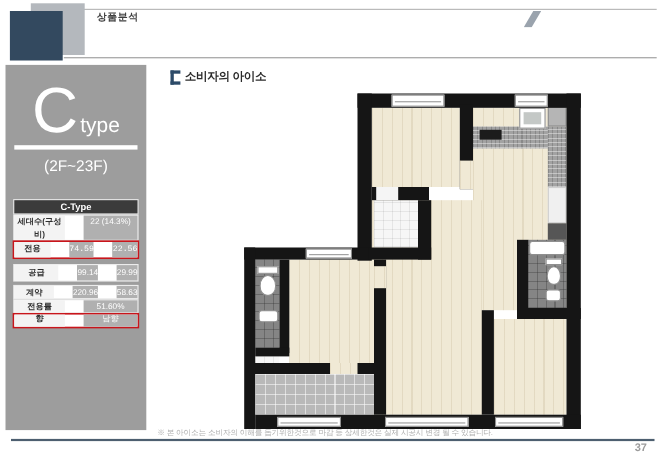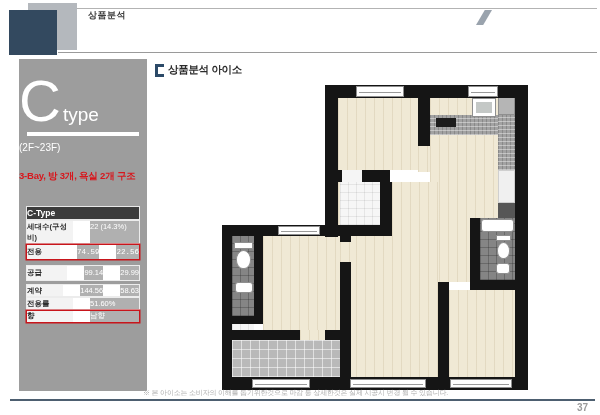--- a/index.html
+++ b/index.html
@@ -16,26 +16,26 @@
   .hdr-text   { left:88px; top:9px; }
   .eyebrow    { font-size:9px;  font-weight:bold; color:#3f3f3f; letter-spacing:.5px; }
   .title      { font-size:19px; font-weight:bold; color:#2d2d2d; margin-top:2px; letter-spacing:-.3px; }
   .badge-accent{ left:476px; top:10px; width:16px; height:15px; background:#9aa3ad;
                 clip-path:polygon(55% 0,100% 0,45% 100%,0 100%); }
   .badge      { left:487px; top:10px; width:110px; height:15px; background:#33495f;
                 clip-path:polygon(9px 0,100% 0,100% 100%,0 100%);
                 color:#fff; font-size:8px; font-weight:bold; text-align:center; line-height:15px; }
 
   
-  .sidebar { left:19px; top:59px; width:128px; height:332px; background:#9d9d9d; text-align:left; }
+  .sidebar { left:5px; top:59px; width:128px; height:332px; background:#9d9d9d; text-align:center; }
   .c-display { margin-top:14px; color:#fff; }
   .c-letter  { font-size:58px; line-height:56px; font-weight:400; }
   .c-word    { font-size:19px; font-weight:400; margin-left:2px; }
   .c-divider { width:112px; height:4px; background:#fff; margin:3px auto 0; }
-  .floors    { color:#fff; font-size:10px; margin-top:6px; }
+  .floors    { color:#fff; font-size:14px; margin-top:6px; }
   .structure { color:#d8161c; font-size:9.5px; font-weight:bold; margin-top:17px; letter-spacing:-.2px; }
 
   .t-wrap  { width:112px; margin:24px auto 0; }
   .t-head  { height:12px; line-height:12px; background:#3b3b3b; color:#fff;
              font-size:8.5px; font-weight:bold; box-shadow:0 0 0 1px #e8e8e8; }
   .t-row   { display:flex; gap:17px; background:#fff; margin-top:2px; box-shadow:0 0 0 1px #eded ed; }
   .t-row   { box-shadow:0 0 0 1px #ececec; }
   .t-row.gap-lg { margin-top:7px; }
   .t-row.gap-md { margin-top:5px; }
   .t-row.red { box-shadow:0 0 0 1.5px #c8151b;font-family:Liberation Mono, monospace; }
@@ -90,21 +90,20 @@
   </div>
   <div class="abs badge-accent"></div>
   <div class="abs hdr-sep"></div>
 
   <div class="abs sidebar">
     <div class="c-display">
       <span class="c-letter">C</span><span class="c-word">type</span>
     </div>
     <div class="c-divider"></div>
     <div class="floors">(2F~23F)</div>
-    <div class="structure">3-Bay, 방 3개, 욕실 2개 구조</div>
 
     <div class="t-wrap">
       <div class="t-head">C-Type</div>
 
       <div class="t-row">
         <div class="t-label">세대수(구성비)</div>
         <div class="t-val">22 (14.3%)</div>
       </div>
 
 
@@ -115,39 +114,39 @@
       </div>
 
       <div class="t-row gap-lg tall">
         <div class="t-label">공급</div>
         <div class="t-val">99.14</div>
         <div class="t-val">29.99</div>
       </div>
 
       <div class="t-row gap-md">
         <div class="t-label">계약</div>
-        <div class="t-val">144.56</div>
+        <div class="t-val">220.96</div>
         <div class="t-val">58.63</div>
       </div>
 
       <div class="t-row">
         <div class="t-label">전용률</div>
         <div class="t-val">51.60%</div>
       </div>
 
       <div class="t-row red">
         <div class="t-label">향</div>
         <div class="t-val">남향</div>
       </div>
     </div>
   </div>
 
   <div class="abs section">
     <span class="bracket-icon"></span>
-    <span class="section-text">상품분석 아이소</span>
+    <span class="section-text">소비자의 아이소</span>
   </div>
 
   <div class="abs plan">
 
     <div class="wood" style="left:116px;top:16px;width:80px;height:72px"></div>
     <div class="wood" style="left:208px;top:16px;width:85px;height:184px"></div>
     <div class="wood" style="left:116px;top:100px;width:100px;height:195px"></div>
     <div class="wood" style="left:41px;top:154px;width:77px;height:94px"></div>
     <div class="wood" style="left:227px;top:208px;width:66px;height:87px"></div>
     <div class="tile" style="left:10px;top:258px;width:108px;height:37px"></div>

